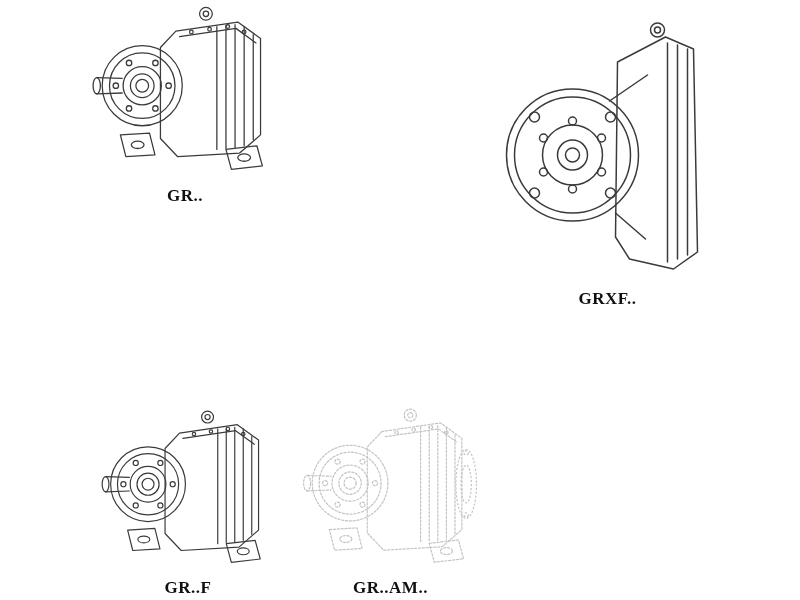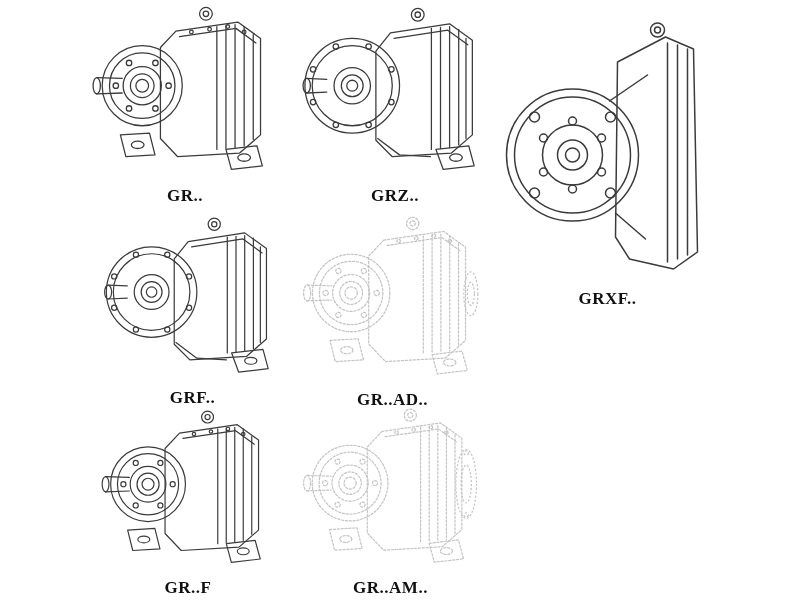--- a/index.html
+++ b/index.html
@@ -146,47 +146,29 @@
 
 <div class="canvas">
 
   <figure class="cell" style="left:85px;top:2px;width:200px;height:208px">
     <svg class="drawing solid" viewBox="0 0 210 200">
         <use href="#gb-r"></use>
       </svg>
     <figcaption class="lbl">GR..</figcaption>
   </figure>
 
-  <figure class="cell" style="left:295px;top:2px;width:200px;height:208px">
-    <svg class="drawing solid" viewBox="0 0 210 200">
-        <use href="#gb-rf"></use>
-      </svg>
-    <figcaption class="lbl">GRZ..</figcaption>
-  </figure>
 
   <figure class="cell" style="left:495px;top:17px;width:225px;height:296px">
     <svg class="drawing solid" viewBox="0 0 220 270">
         <use href="#gb-rxf"></use>
       </svg>
     <figcaption class="lbl">GRXF..</figcaption>
   </figure>
 
-  <figure class="cell" style="left:90px;top:212px;width:205px;height:200px">
-    <svg class="drawing solid" viewBox="0 0 210 200">
-        <use href="#gb-rf"></use>
-      </svg>
-    <figcaption class="lbl">GRF..</figcaption>
-  </figure>
 
-  <figure class="cell" style="left:290px;top:212px;width:205px;height:202px">
-    <svg class="drawing ghost" viewBox="0 0 210 200">
-        <use href="#gb-ad"></use>
-      </svg>
-    <figcaption class="lbl">GR..AD..</figcaption>
-  </figure>
 
   <figure class="cell" style="left:88px;top:406px;width:200px;height:196px">
     <svg class="drawing solid" viewBox="0 0 210 200">
         <use href="#gb-r"></use>
       </svg>
     <figcaption class="lbl">GR..F</figcaption>
   </figure>
 
   <figure class="cell" style="left:288px;top:404px;width:205px;height:198px">
     <svg class="drawing ghost" viewBox="0 0 210 200">

